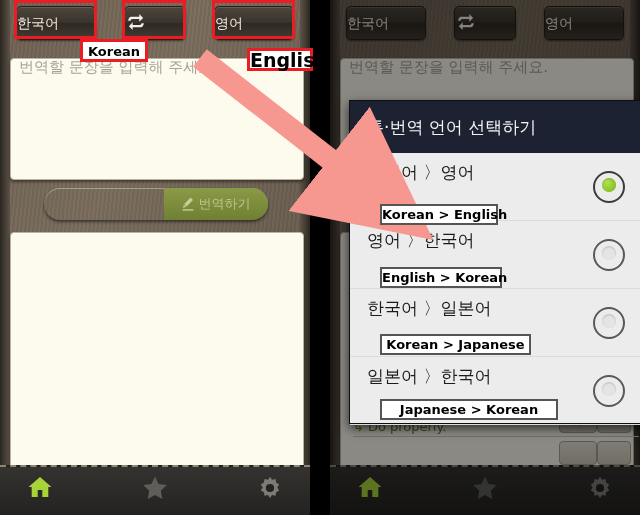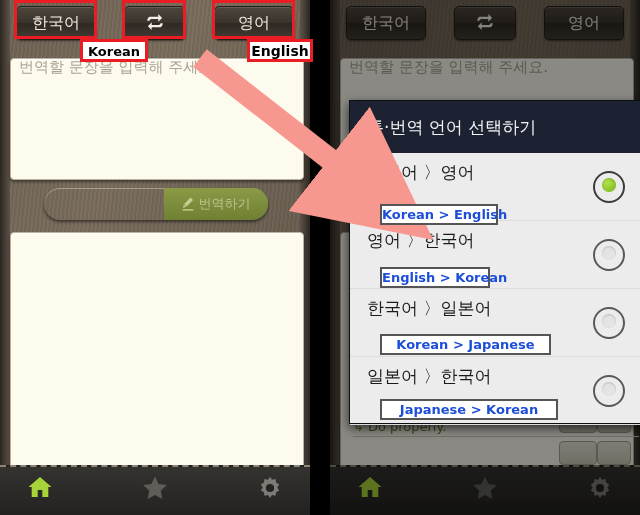--- a/index.html
+++ b/index.html
@@ -18,21 +18,21 @@
   .edge-l{position:absolute;left:0;top:0;bottom:0;width:10px;
         background:linear-gradient(90deg,#2b2620,#4a4239 60%,#5d5248);}
   .edge-r{position:absolute;right:0;top:0;bottom:0;width:10px;
         background:linear-gradient(270deg,#2b2620,#4a4239 60%,#5d5248);}
 
   
   .topbar{position:absolute;left:0;right:0;top:0;height:44px;}
   .lang-btn{position:absolute;top:6px;height:32px;border-radius:5px;
         background:linear-gradient(180deg,#4e463c 0%,#3b342c 48%,#2f2923 52%,#433c33 100%);
         border:1px solid #241f19;box-shadow:inset 0 1px 0 rgba(255,255,255,.13),0 1px 2px rgba(0,0,0,.5);
-        color:#efe9e0;font-size:16px;line-height:32px;text-align:center;}
+        color:#efe9e0;font-size:14px;line-height:32px;text-align:left;}
   .lang-src{left:16px;width:78px;}
   .lang-swap{left:124px;width:60px;}
   .lang-dst{left:214px;width:78px;}
   .swapicon{display:inline-block;width:22px;height:22px;vertical-align:-5px;}
 
   
   .ta{position:absolute;background:#fdfaee;border:1px solid #b9b2a0;border-radius:4px;
       box-shadow:0 2px 3px rgba(0,0,0,.45), inset 0 1px 0 #fff;}
   #ta-top{left:10px;top:58px;width:292px;height:120px;}
   #ta-bottom{left:10px;top:232px;width:292px;height:236px;}
@@ -80,21 +80,21 @@
      background:#e4e4e4;box-shadow:inset 0 1px 2px rgba(0,0,0,.18);}
   .radio.on{border-color:#3b3c3e;}
   .radio.on i{background:radial-gradient(circle at 35% 30%,#b4e24a,#76b81a);}
 
   
   .redbox{position:absolute;border:3px solid #ec1c24;box-sizing:border-box;}
   .redlabel{position:absolute;background:#fff;border:3px solid #ec1c24;
      font-family:"DejaVu Sans","Liberation Sans",sans-serif;font-weight:bold;
      color:#000;text-align:center;box-sizing:border-box;}
   .whitelabel{position:absolute;background:#fff;border:2px solid #555;
-     font-weight:bold;color:#1d4ed8;text-align:center;box-sizing:border-box;
+     font-weight:bold;color:#000000;text-align:center;box-sizing:border-box;
      font-size:13px;white-space:nowrap;}
   #bigarrow{position:absolute;left:0;top:0;width:640px;height:515px;pointer-events:none;}
 </style>
 </head>
 <body>
 
 <div class="panel" id="panel-left">
   <div class="wood"></div>
   <div class="edge-l"></div>
   <div class="edge-r"></div>
@@ -257,18 +257,18 @@
     </marker>
   </defs>
   <line x1="200" y1="58" x2="350" y2="175" stroke="#f79890" stroke-width="22" marker-end="url(#ah)"></line>
 </svg>
 
 <div class="redbox" style="left:14px;top:0px;width:83px;height:39px;"></div>
 <div class="redbox" style="left:122px;top:0px;width:64px;height:39px;"></div>
 <div class="redbox" style="left:212px;top:0px;width:83px;height:39px;"></div>
 
 <div class="redlabel" style="left:42px;top:39px;width:68px;height:23px;line-height:19px;font-size:13px;margin-left:38px;">Korean</div>
-<div class="redlabel" style="left:247px;top:39px;width:66px;height:23px;line-height:19px;font-size:14px;">English</div>
+<div class="redlabel" style="left:247px;top:48px;width:66px;height:23px;line-height:19px;font-size:19px;">English</div>
 
 <div class="whitelabel" style="left:380px;top:204px;width:118px;height:21px;line-height:18px;">Korean &gt; English</div>
-<div class="whitelabel" style="left:380px;top:267px;width:110px;height:21px;line-height:18px;">English &gt; Korean</div>
-<div class="whitelabel" style="left:380px;top:334px;width:171px;height:21px;line-height:18px;">Korean &gt; Japanese</div>
+<div class="whitelabel" style="left:380px;top:267px;width:122px;height:21px;line-height:18px;">English &gt; Korean</div>
+<div class="whitelabel" style="left:380px;top:334px;width:151px;height:21px;line-height:18px;">Korean &gt; Japanese</div>
 <div class="whitelabel" style="left:380px;top:399px;width:178px;height:21px;line-height:18px;">Japanese &gt; Korean</div>
 
 </body></html>

